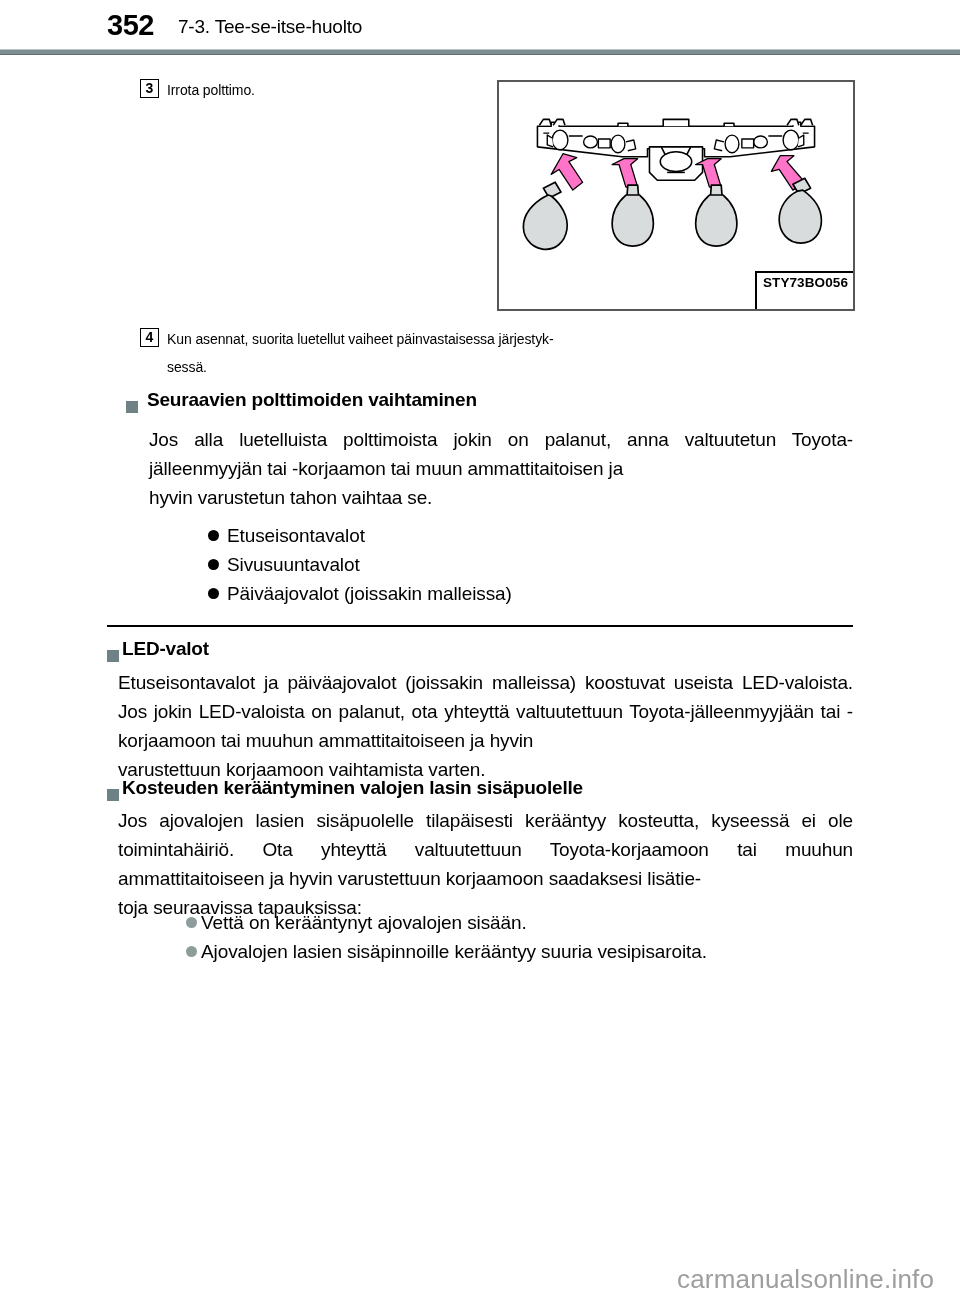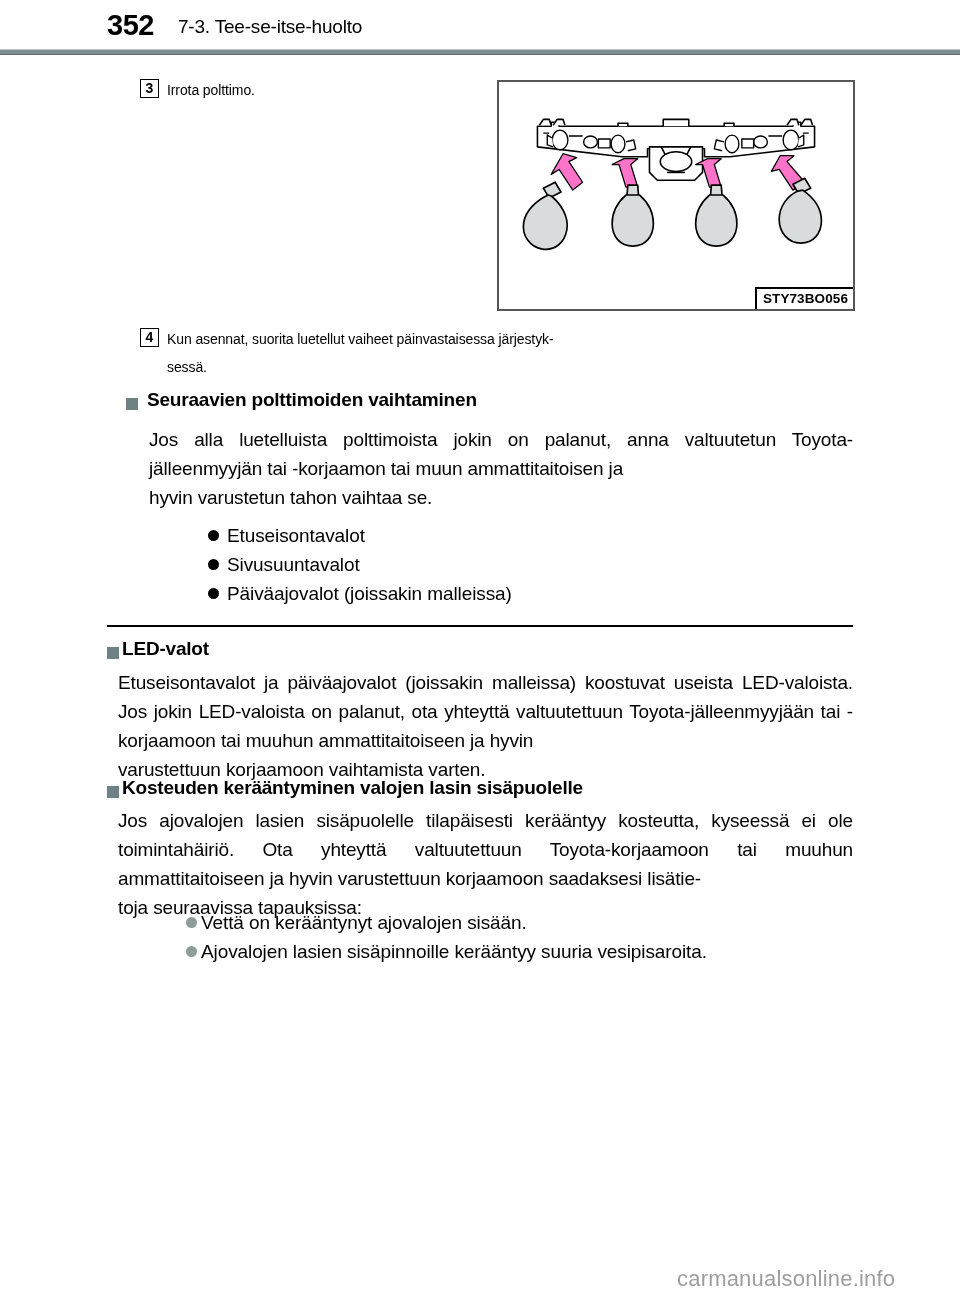--- a/index.html
+++ b/index.html
@@ -106,29 +106,29 @@
   #figure-caption {
     position: absolute;
     right: 0px;
     bottom: 0px;
     border-left: 2px solid #000;
     border-top: 2px solid #000;
     background: #ffffff;
     font-size: 13.5px;
     font-weight: bold;
     line-height: 18px;
-    padding: 1px 5px 1px 6px;
+    padding: 1px 5px 17px 6px;
     letter-spacing: 0.1px;
   }
 
   
   .sq-heading {
     position: absolute;
     display: flex;
-    align-items: center;
+    align-items: flex-end;
     font-size: 19px;
     font-weight: bold;
     line-height: 26px;
     letter-spacing: -0.2px;
   }
   .sq-bullet {
     width: 12px;
     height: 12px;
     background: #6e8285;
     flex: 0 0 auto;
@@ -199,21 +199,21 @@
 
   #heading-kosteus { left: 107px; top: 775px; }
   #heading-kosteus .sq-bullet { margin-right: 3px; }
   #para-kosteus { left: 118px; top: 806px; width: 735px; }
 
   
   #watermark {
     position: absolute;
     left: 677px;
     top: 1266px;
-    font-size: 22px;
+    font-size: 26px;
     color: #9e9e9e;
     letter-spacing: 0.2px;
     line-height: 26px;
   }
 </style>
 </head>
 <body>
 
 <div id="page-header">
   <div id="page-number">352</div>

